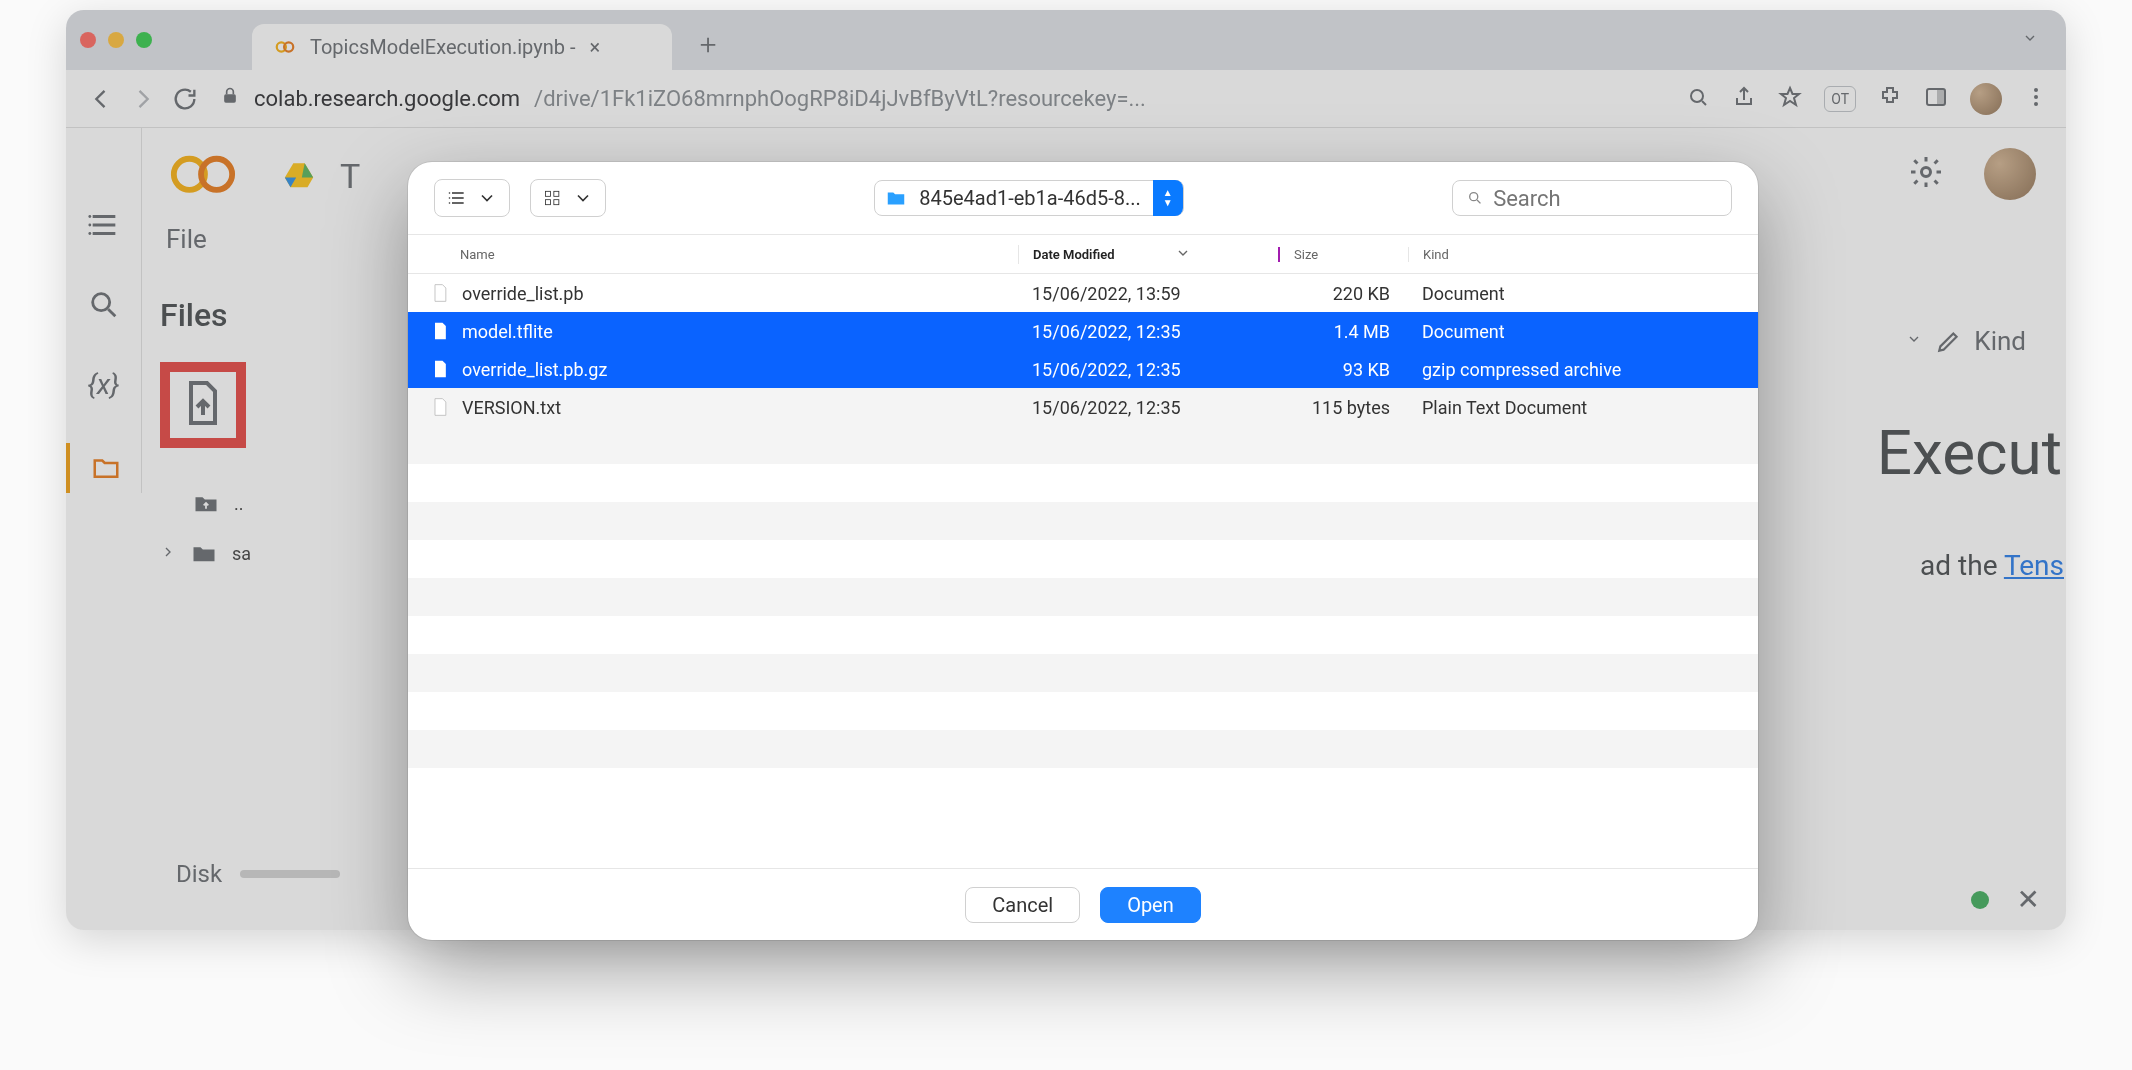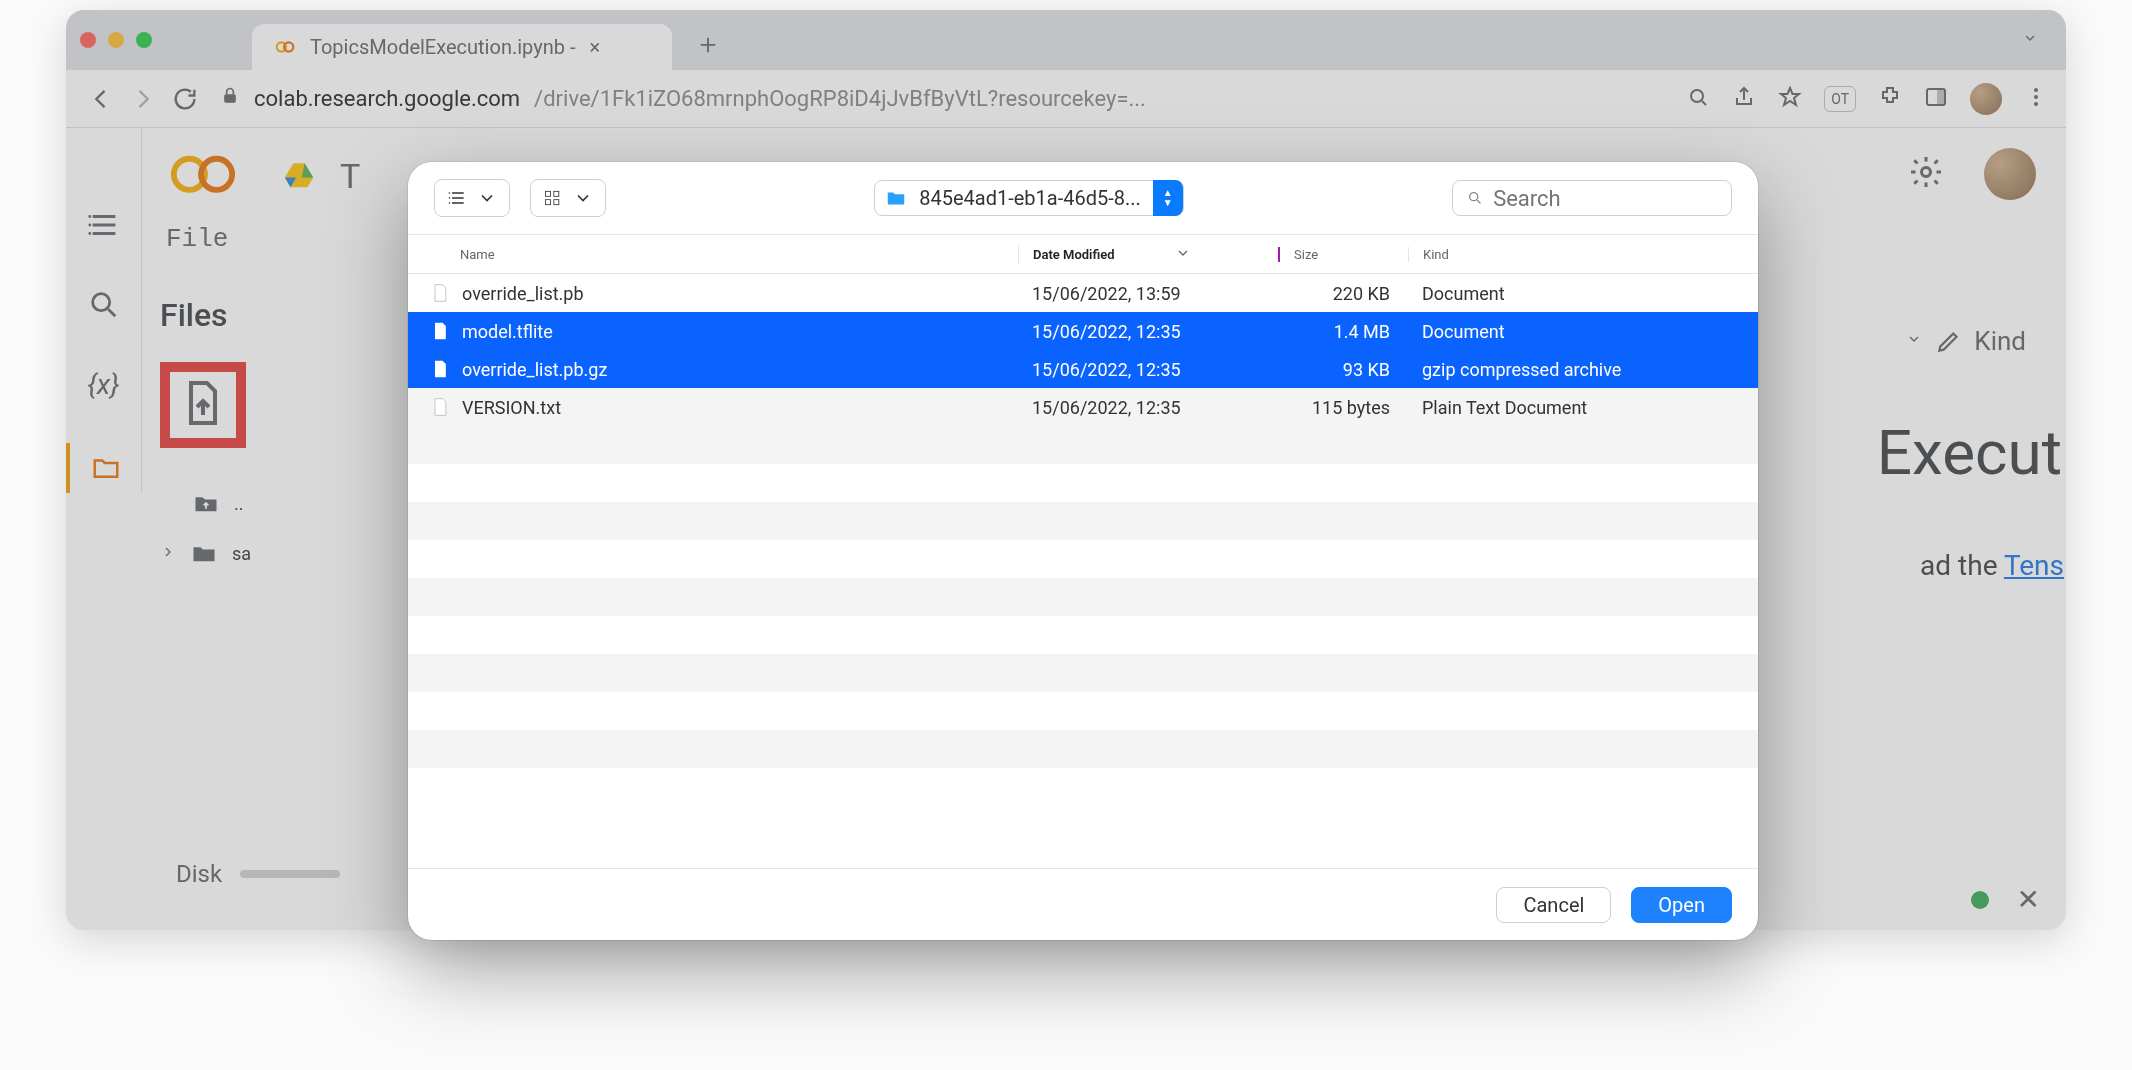--- a/index.html
+++ b/index.html
@@ -46,21 +46,21 @@
   .avatar { width:32px; height:32px; border-radius:50%; background: radial-gradient(circle at 30% 30%, #cfae8a, #8a6a4a); }
   .colab-left { width:76px; border-right:1px solid #e0e0e0; display:flex; flex-direction:column; align-items:center; gap:42px; padding-top:80px; color:#5f6368; }
   .colab-left .item svg { width:34px; height:34px; }
   .colab-left .folder-ind { margin-top:auto; width:76px; height:50px; border-left:4px solid #f29900; display:flex; align-items:center; justify-content:center; }
 
   .colab-header { position:absolute; top:118px; left:76px; right:0; height:96px; display:flex; align-items:center; padding:0 26px; gap:24px; }
   .co-logo { width:70px; height:50px; margin-right:20px; }
   .drive-icon { width:34px; height:34px; }
   .colab-header .title-letter { font-size:34px; color:#5f6368; }
 
-  .colab-menu { position:absolute; top:214px; left:100px; font-size:26px; color:#5f6368;font-family:Liberation Mono, monospace; }
+  .colab-menu { position:absolute; top:214px; left:100px; font-size:26px; color:#5f6368; }
 
   .colab-right-actions { position:absolute; top:138px; right:30px; display:flex; align-items:center; gap:40px; }
   .colab-right-actions .avatar2 { width:52px; height:52px; border-radius:50%; background: radial-gradient(circle at 30% 30%, #cfae8a, #8a6a4a); }
   .gear { color:#5f6368; }
 
   
   .filespanel { position:absolute; top:286px; left:76px; width:280px; bottom:0; padding:0 18px; }
   .filespanel h2 { font-size:32px; font-weight:500; color:#3c4043; margin-bottom:28px; }
   .upload-highlight { width:86px; height:86px; border:10px solid #e53935; display:flex; align-items:center; justify-content:center; margin-bottom:30px; }
   .upload-highlight svg { width:48px; height:48px; color:#5f6368; }
@@ -119,21 +119,21 @@
   .row.sel { background:#0a63ff; color:#fff; }
   .row .c-name { flex:1; padding-left:22px; display:flex; align-items:center; gap:12px; }
   .row .c-date { width:260px; padding-left:14px; }
   .row .c-size { width:130px; padding-right:18px; text-align:right; }
   .row .c-kind { width:350px; padding-left:14px; }
   .fileicon { width:20px; height:24px; }
 
   .row.empty { height:38px; }
   .row.empty.stripe { background:#f4f4f4; }
 
-  .dlg-foot { height:72px; border-top:1px solid #e6e6e6; display:flex; align-items:center; justify-content:flex-end; gap:20px; padding:0 26px; }
+  .dlg-foot { height:72px; border-top:1px solid #e6e6e6; display:flex; align-items:center; justify-content:center; gap:20px; padding:0 26px; }
   .btn { height:36px; border-radius:8px; padding:0 26px; font-size:20px; border:1px solid #d0d0d0; background:#fff; color:#333; cursor:pointer; }
   .btn.primary { background:#1e82ff; border-color:#1e82ff; color:#fff; }
 
   .chev svg { width:16px; height:16px; }
 </style>
 </head>
 <body>
 
 <div class="browser">
 

